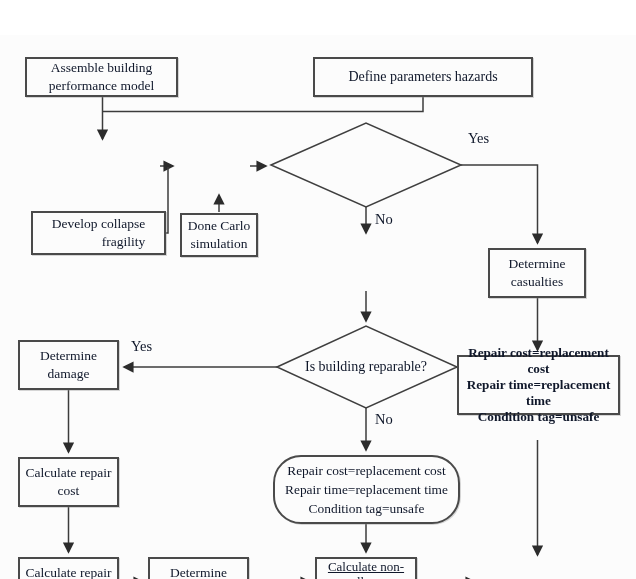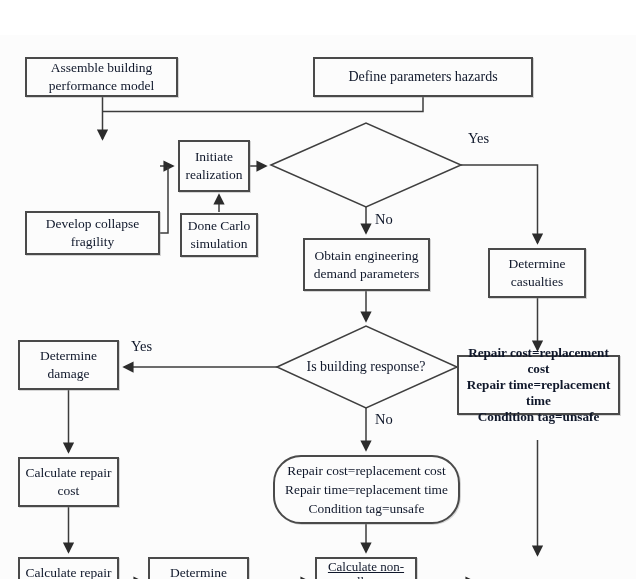--- a/index.html
+++ b/index.html
@@ -121,43 +121,35 @@
   <div class="node" style="left:25px;top:22px;width:153px;height:40px;">
     <span class="lbl">Assemble building
 performance model</span>
   </div>
 
   <div class="node" style="left:313px;top:22px;width:220px;height:40px;font-size:14px;">
     <span class="lbl">Define parameters hazards</span>
   </div>
 
 
-  <div class="node" style="left:178px;top:105px;width:72px;height:52px;">
-    <span class="lbl">Initiate
-realization</span>
-  </div>
-
-  <div class="node" style="left:25px;top:176px;width:135px;height:44px;">
+
+  <div class="node" style="left:31px;top:176px;width:135px;height:44px;text-align:right;">
     <span class="lbl">Develop collapse
 fragility</span>
   </div>
 
   <div class="node" style="left:180px;top:178px;width:78px;height:44px;">
     <span class="lbl">Done Carlo
 simulation</span>
   </div>
 
   <div class="diamond-label" style="left:291px;top:322px;width:150px;height:20px;">
-    <span>Is building response?</span>
-  </div>
-
-  <div class="node" style="left:303px;top:203px;width:127px;height:53px;">
-    <span class="lbl">Obtain engineering
-demand parameters</span>
-  </div>
+    <span>Is building reparable?</span>
+  </div>
+
 
   <div class="node" style="left:488px;top:213px;width:98px;height:50px;">
     <span class="lbl">Determine
 casualties</span>
   </div>
 
   <div class="node" style="left:18px;top:305px;width:101px;height:50px;">
     <span class="lbl">Determine
 damage</span>
   </div>

